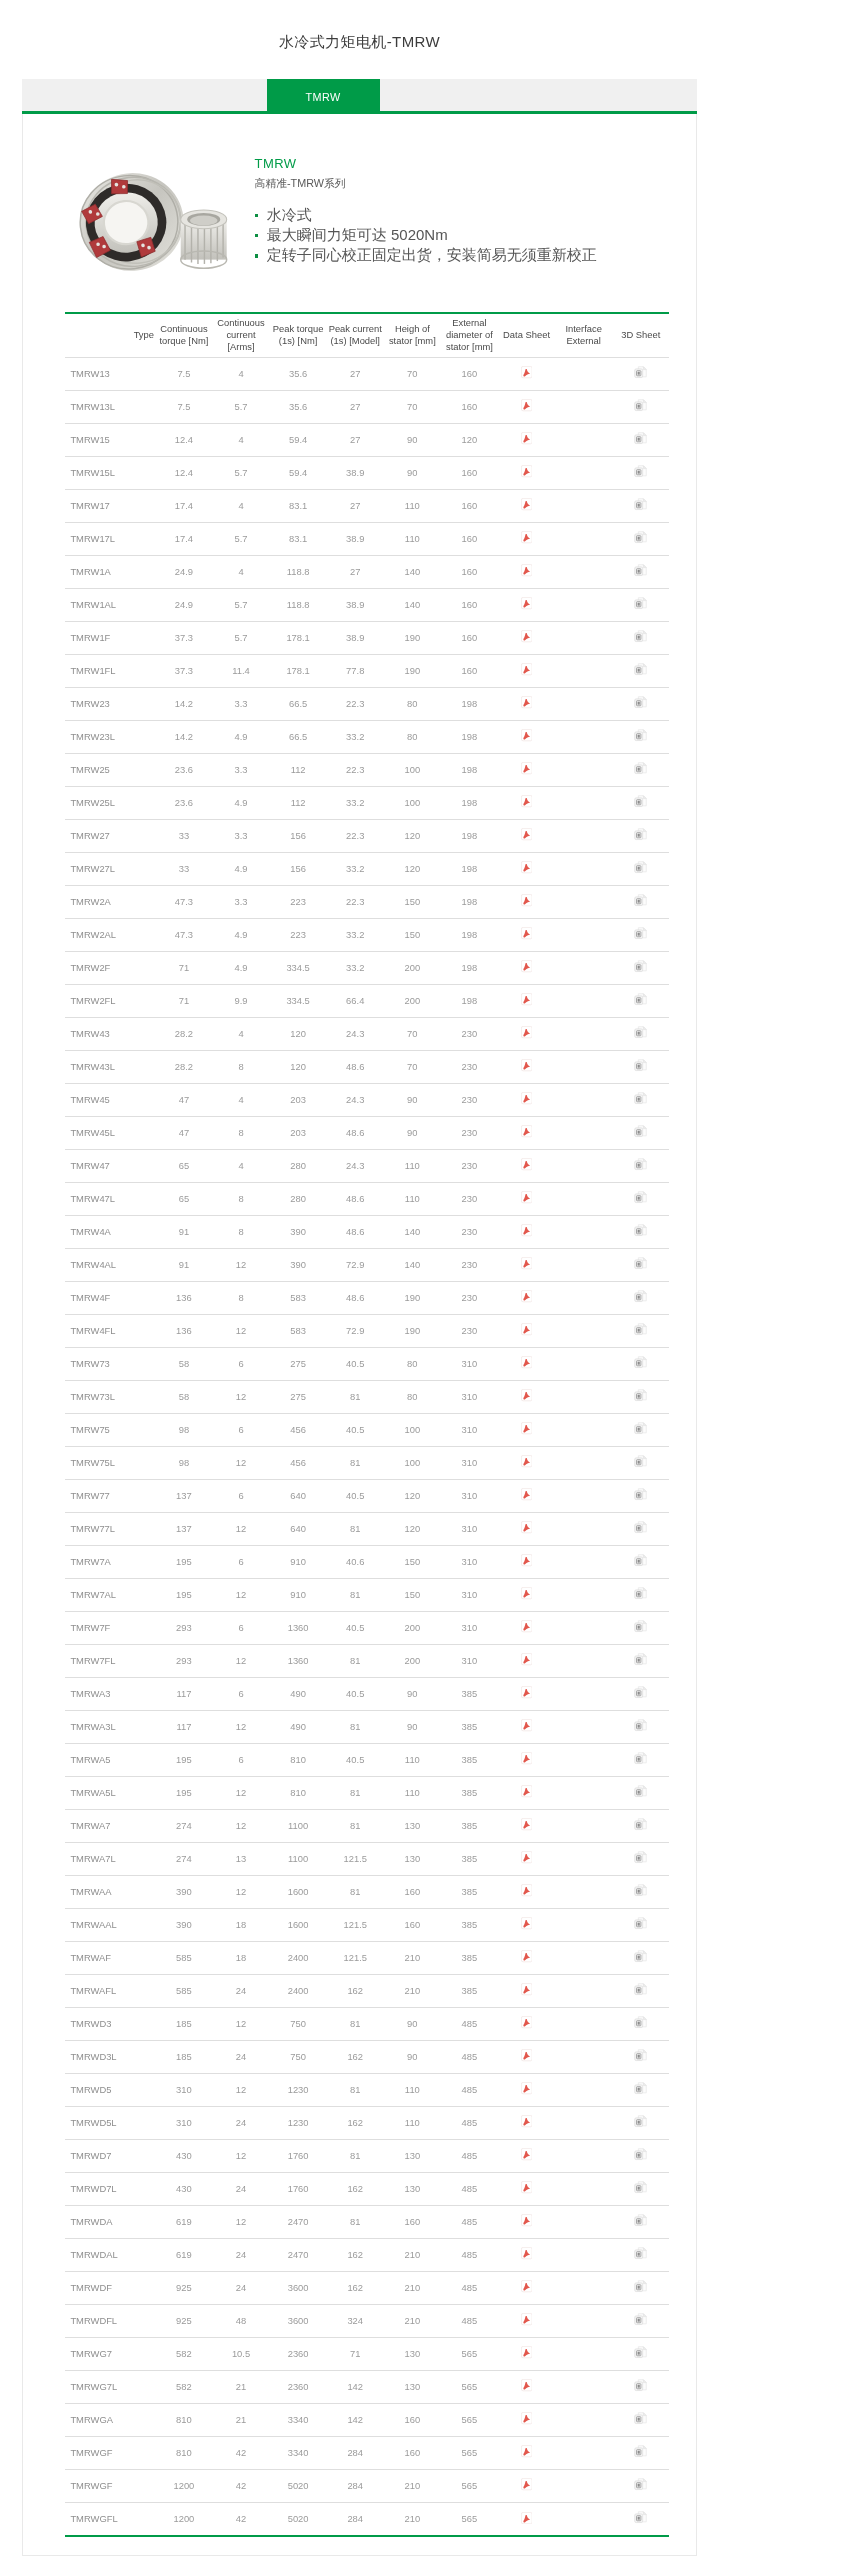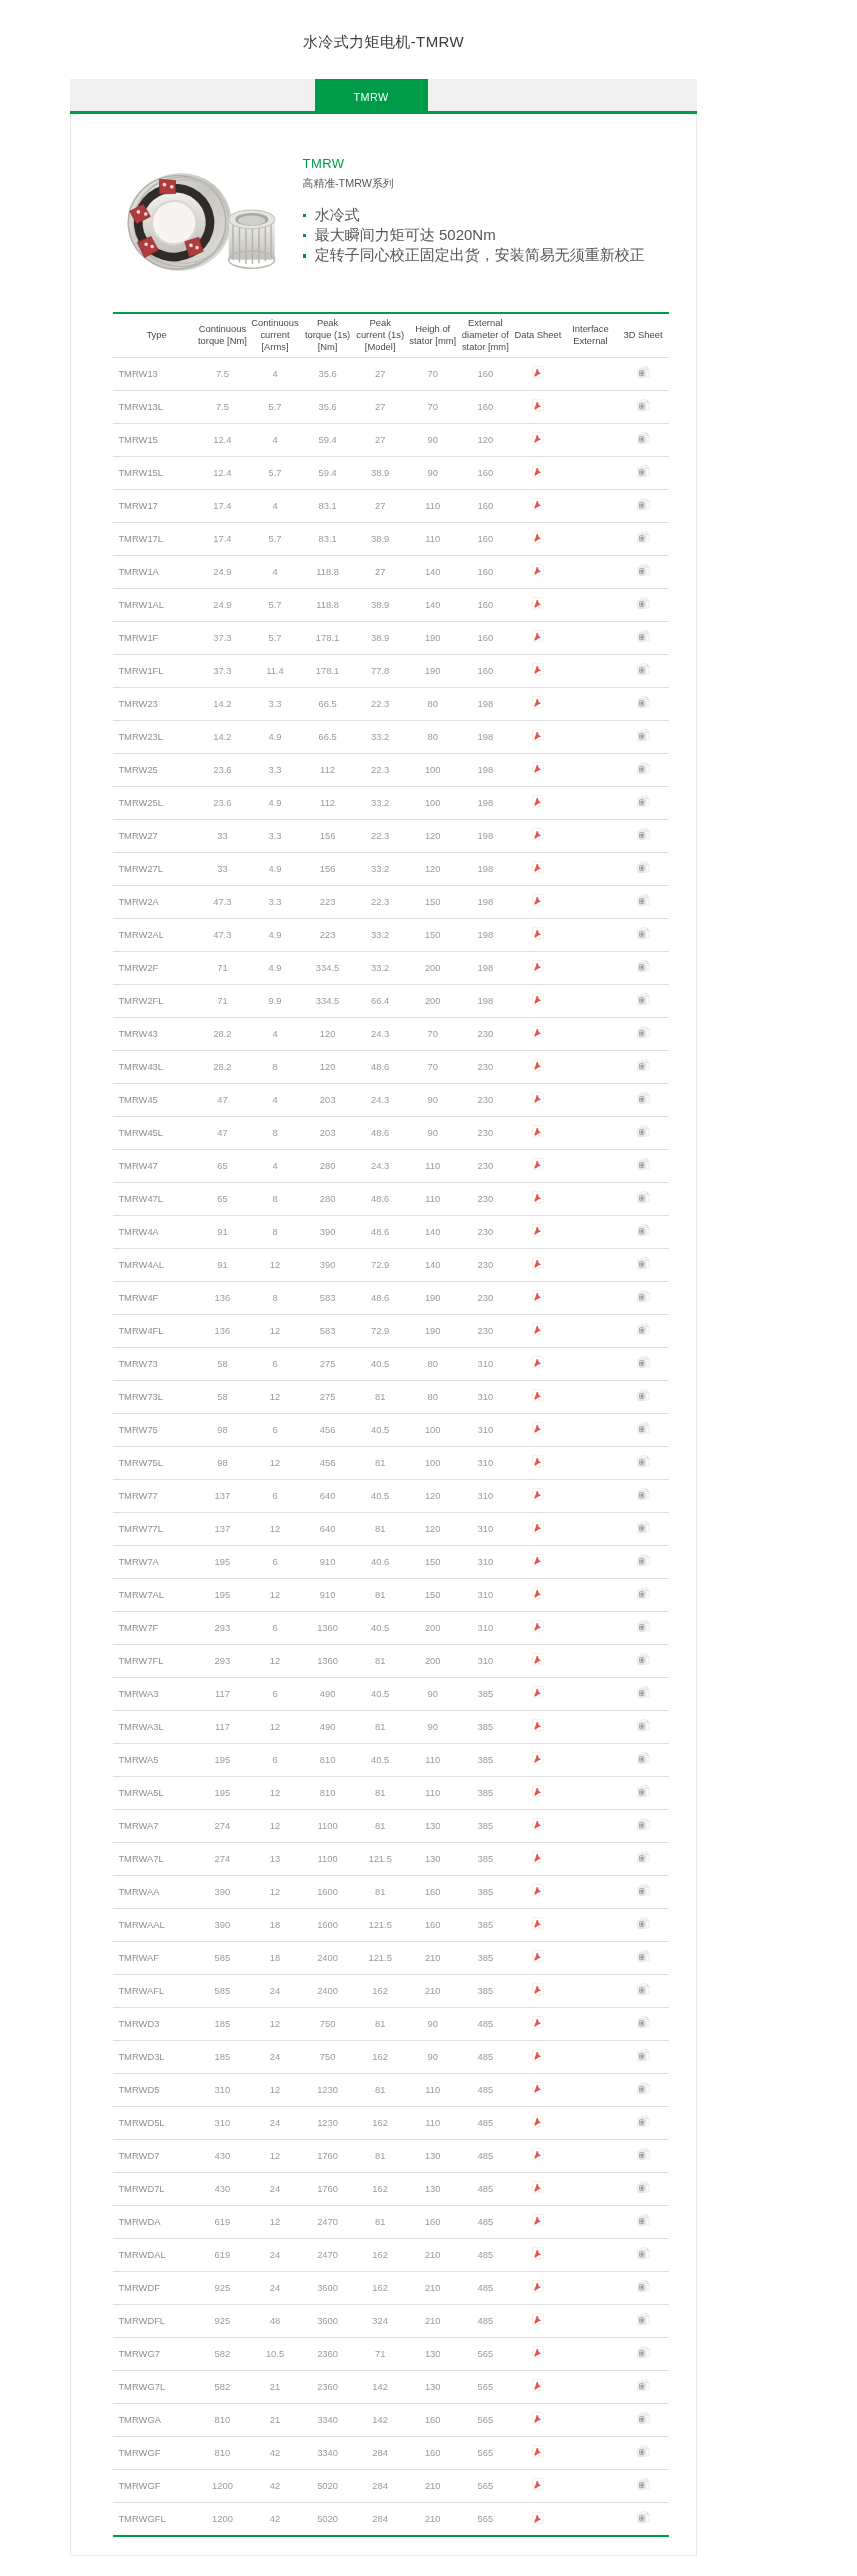--- a/index.html
+++ b/index.html
@@ -1,21 +1,21 @@
 <!DOCTYPE html>
 <html style="font-size:11.5px"><head>
 <meta charset="utf-8">
 <style>
   * { margin:0; padding:0; box-sizing:border-box; }
   html,body { background:#fff; }
   body {
     width:857px; height:2576px; position:relative;
     font-family:"Liberation Sans", sans-serif; color:#333;
   }
-  .page { width:719px; position:relative;padding-left:48px; }
+  .page { width:719px; position:relative; }
 
   
   .page-title {
     margin-top:33px; text-align:center;
     font-size:15px; font-weight:400; color:#3c3c3c; letter-spacing:0.4px;
   }
 
   
   .tabbar {
     margin:27px 21.6px 0 21.6px; height:35px; background:#f0f0f0;
@@ -54,21 +54,21 @@
   
   .table-wrap {
     margin:35px 27px 0 42px;
     border-top:2.2px solid #009b48; border-bottom:2.2px solid #009b48;
   }
   table { width:100%; border-collapse:collapse; table-layout:fixed; }
   thead th {
     height:43px; font-size:9.4px; font-weight:400; color:#4a4a4a;
     text-align:center; vertical-align:middle; line-height:1.3; padding:2.9px 1.4px;
   }
-  thead th.col-type { text-align:center; padding-left:5.8px; }
+  thead th.col-type { text-align:right; padding-left:5.8px; }
   tbody td {
     height:33px; border-top:0.7px solid #dedede;
     font-size:9.4px; color:#9b9b9b; text-align:center; vertical-align:middle;
   }
   tbody td.cell-type { text-align:left; padding-left:5.8px; color:#8f8f8f; }
   .icon-btn { display:inline-block; line-height:0; cursor:pointer; }
   .icon-btn svg { display:block; }
 
   
   col.c-type { width:15.0%; }

